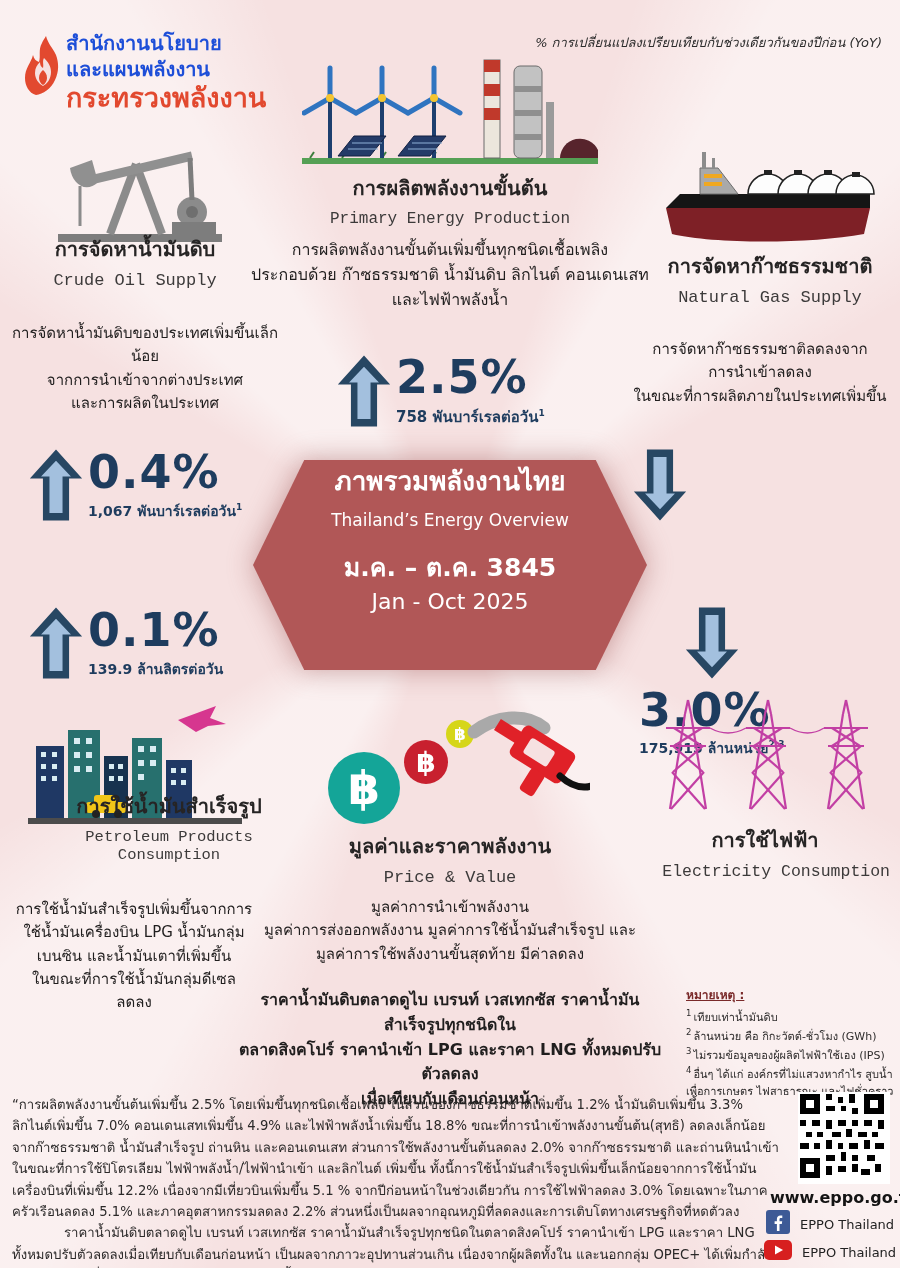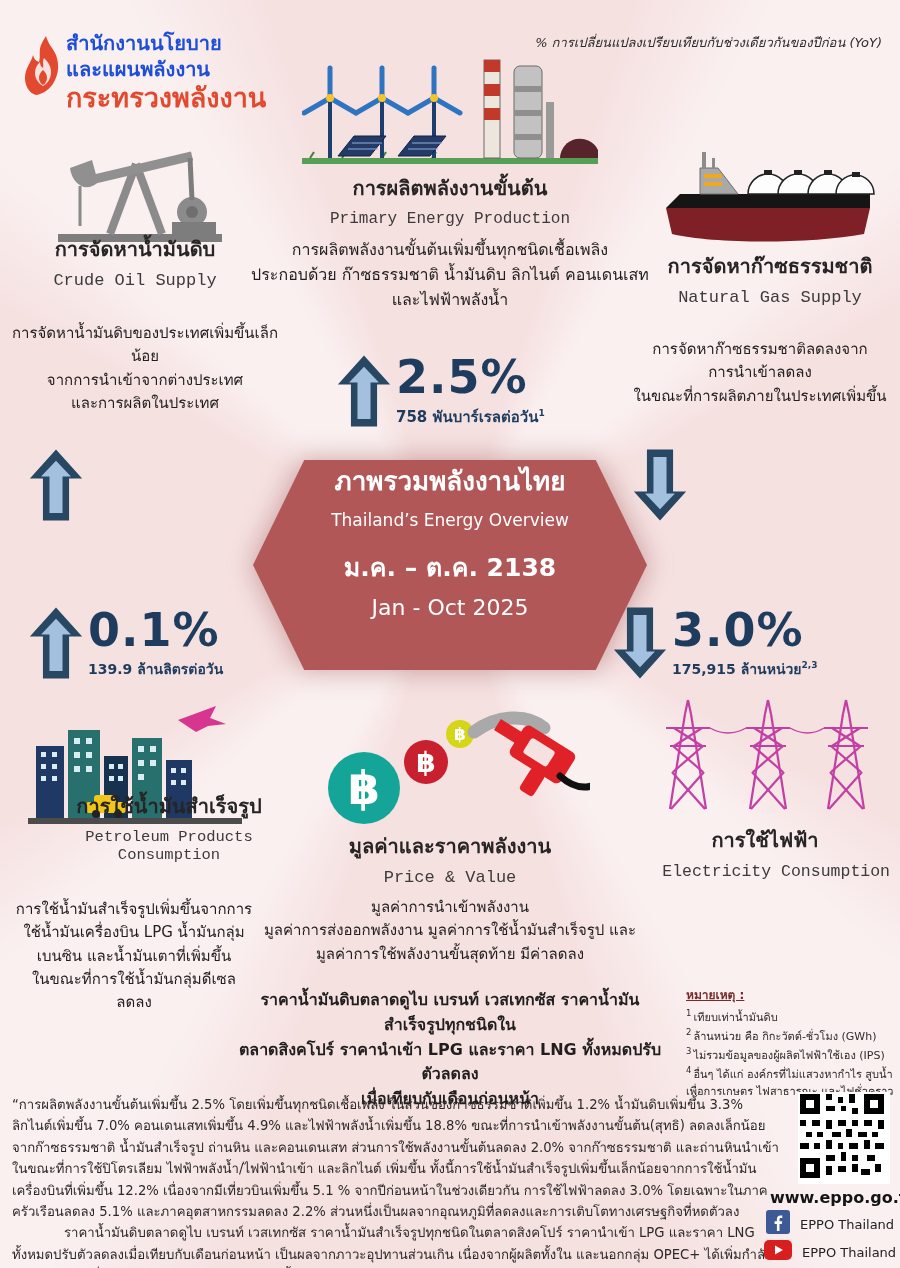--- a/index.html
+++ b/index.html
@@ -34,21 +34,21 @@
   .stat .unit{font-size:14px;font-weight:600;color:#1e3c5e;margin-top:3px;}
   .stat .unit sup{font-size:9px;}
   
   .hexwrap{position:absolute;left:253px;top:460px;width:394px;height:210px;filter:drop-shadow(0 0 14px rgba(140,60,60,.45));}
   .hex{width:100%;height:100%;background:#b15757;
     clip-path:polygon(0% 50%,13% 0%,87% 0%,100% 50%,87% 100%,13% 100%);
     display:flex;flex-direction:column;align-items:center;color:#fff;}
   .hex .h-th{font-size:26px;font-weight:bold;}
   .hex .h-en{font-size:17px;margin-top:9px;}
   .hex .h-pth{font-size:25px;font-weight:bold;margin-top:17px;}
-  .hex .h-pen{font-size:22px;margin-top:8px;}
+  .hex .h-pen{font-size:22px;margin-top:2px;}
   
   .fn{font-size:11px;color:#2e2c2c;line-height:1.5;}
   .fn-head{font-size:12px;font-weight:bold;color:#7a2a2a;text-decoration:underline;margin-bottom:3px;}
   .fn sup{font-size:8.5px;margin-right:2px;}
   
   .summary{font-size:13.2px;color:#2b2929;line-height:1.62;text-align:left;}
   .summary .p2{text-indent:52px;}
   
   .site{font-size:16px;font-weight:bold;color:#141414;}
   .soc-label{font-size:13px;color:#222;}
@@ -190,20 +190,24 @@
 จากการนำเข้าจากต่างประเทศ
 และการผลิตในประเทศ</div>
 
   <div class="stat up" style="left:28px;top:446px;">
     <span class="arrow">
       <svg viewBox="0 0 60 80">
           <path d="M30 2 L58 33 L44 33 L44 78 L16 78 L16 33 L2 33 Z" fill="#274763"></path>
           <path d="M30 14 L46 31 L37 31 L37 70 L23 70 L23 31 L14 31 Z" fill="#a3c0de"></path>
         </svg>
     </span>
+    <span class="stat-text">
+      <span class="num">0.4%</span>
+      <span class="unit"><span>1,067 พันบาร์เรลต่อวัน</span><sup>1</sup></span>
+    </span>
   </div>
 
   <div class="abs" style="left:660px;top:150px;width:216px;height:98px;">
     <svg viewBox="0 0 216 98" width="216" height="98">
       <g>
         <path d="M6 58 L20 44 L210 44 L210 58 Z" fill="#151515"></path>
         <path d="M6 58 L210 58 L204 84 C150 94 54 94 12 84 Z" fill="#7e2026"></path>
         <g fill="#fdfdfd" stroke="#222" stroke-width="1.5">
           <path d="M88 44 a20 20 0 0 1 40 0 Z"></path>
             <path d="M118 44 a20 20 0 0 1 40 0 Z"></path>
@@ -238,39 +242,39 @@
           <path d="M30 2 L58 33 L44 33 L44 78 L16 78 L16 33 L2 33 Z" fill="#274763"></path>
           <path d="M30 14 L46 31 L37 31 L37 70 L23 70 L23 31 L14 31 Z" fill="#a3c0de"></path>
         </svg>
     </span>
   </div>
 
   <div class="hexwrap">
     <div class="hex">
       <div class="h-th">ภาพรวมพลังงานไทย</div>
       <div class="h-en">Thailand’s Energy Overview</div>
-      <div class="h-pth">ม.ค. – ต.ค. 2138</div>
+      <div class="h-pth">ม.ค. – ต.ค. 3845</div>
       <div class="h-pen">Jan - Oct 2025</div>
     </div>
   </div>
 
   <div class="stat up" style="left:28px;top:604px;">
     <span class="arrow">
       <svg viewBox="0 0 60 80">
           <path d="M30 2 L58 33 L44 33 L44 78 L16 78 L16 33 L2 33 Z" fill="#274763"></path>
           <path d="M30 14 L46 31 L37 31 L37 70 L23 70 L23 31 L14 31 Z" fill="#a3c0de"></path>
         </svg>
     </span>
     <span class="stat-text">
       <span class="num">0.1%</span>
       <span class="unit"><span>139.9 ล้านลิตรต่อวัน</span><sup></sup></span>
     </span>
   </div>
 
-  <div class="stat down" style="left:612px;top:604px;">
+  <div class="stat down" style="left:639px;top:604px;flex-direction:column;">
     <span class="arrow">
       <svg viewBox="0 0 60 80">
           <path d="M30 2 L58 33 L44 33 L44 78 L16 78 L16 33 L2 33 Z" fill="#274763"></path>
           <path d="M30 14 L46 31 L37 31 L37 70 L23 70 L23 31 L14 31 Z" fill="#a3c0de"></path>
         </svg>
     </span>
     <span class="stat-text">
       <span class="num">3.0%</span>
       <span class="unit"><span>175,915 ล้านหน่วย</span><sup>2,3</sup></span>
     </span>

